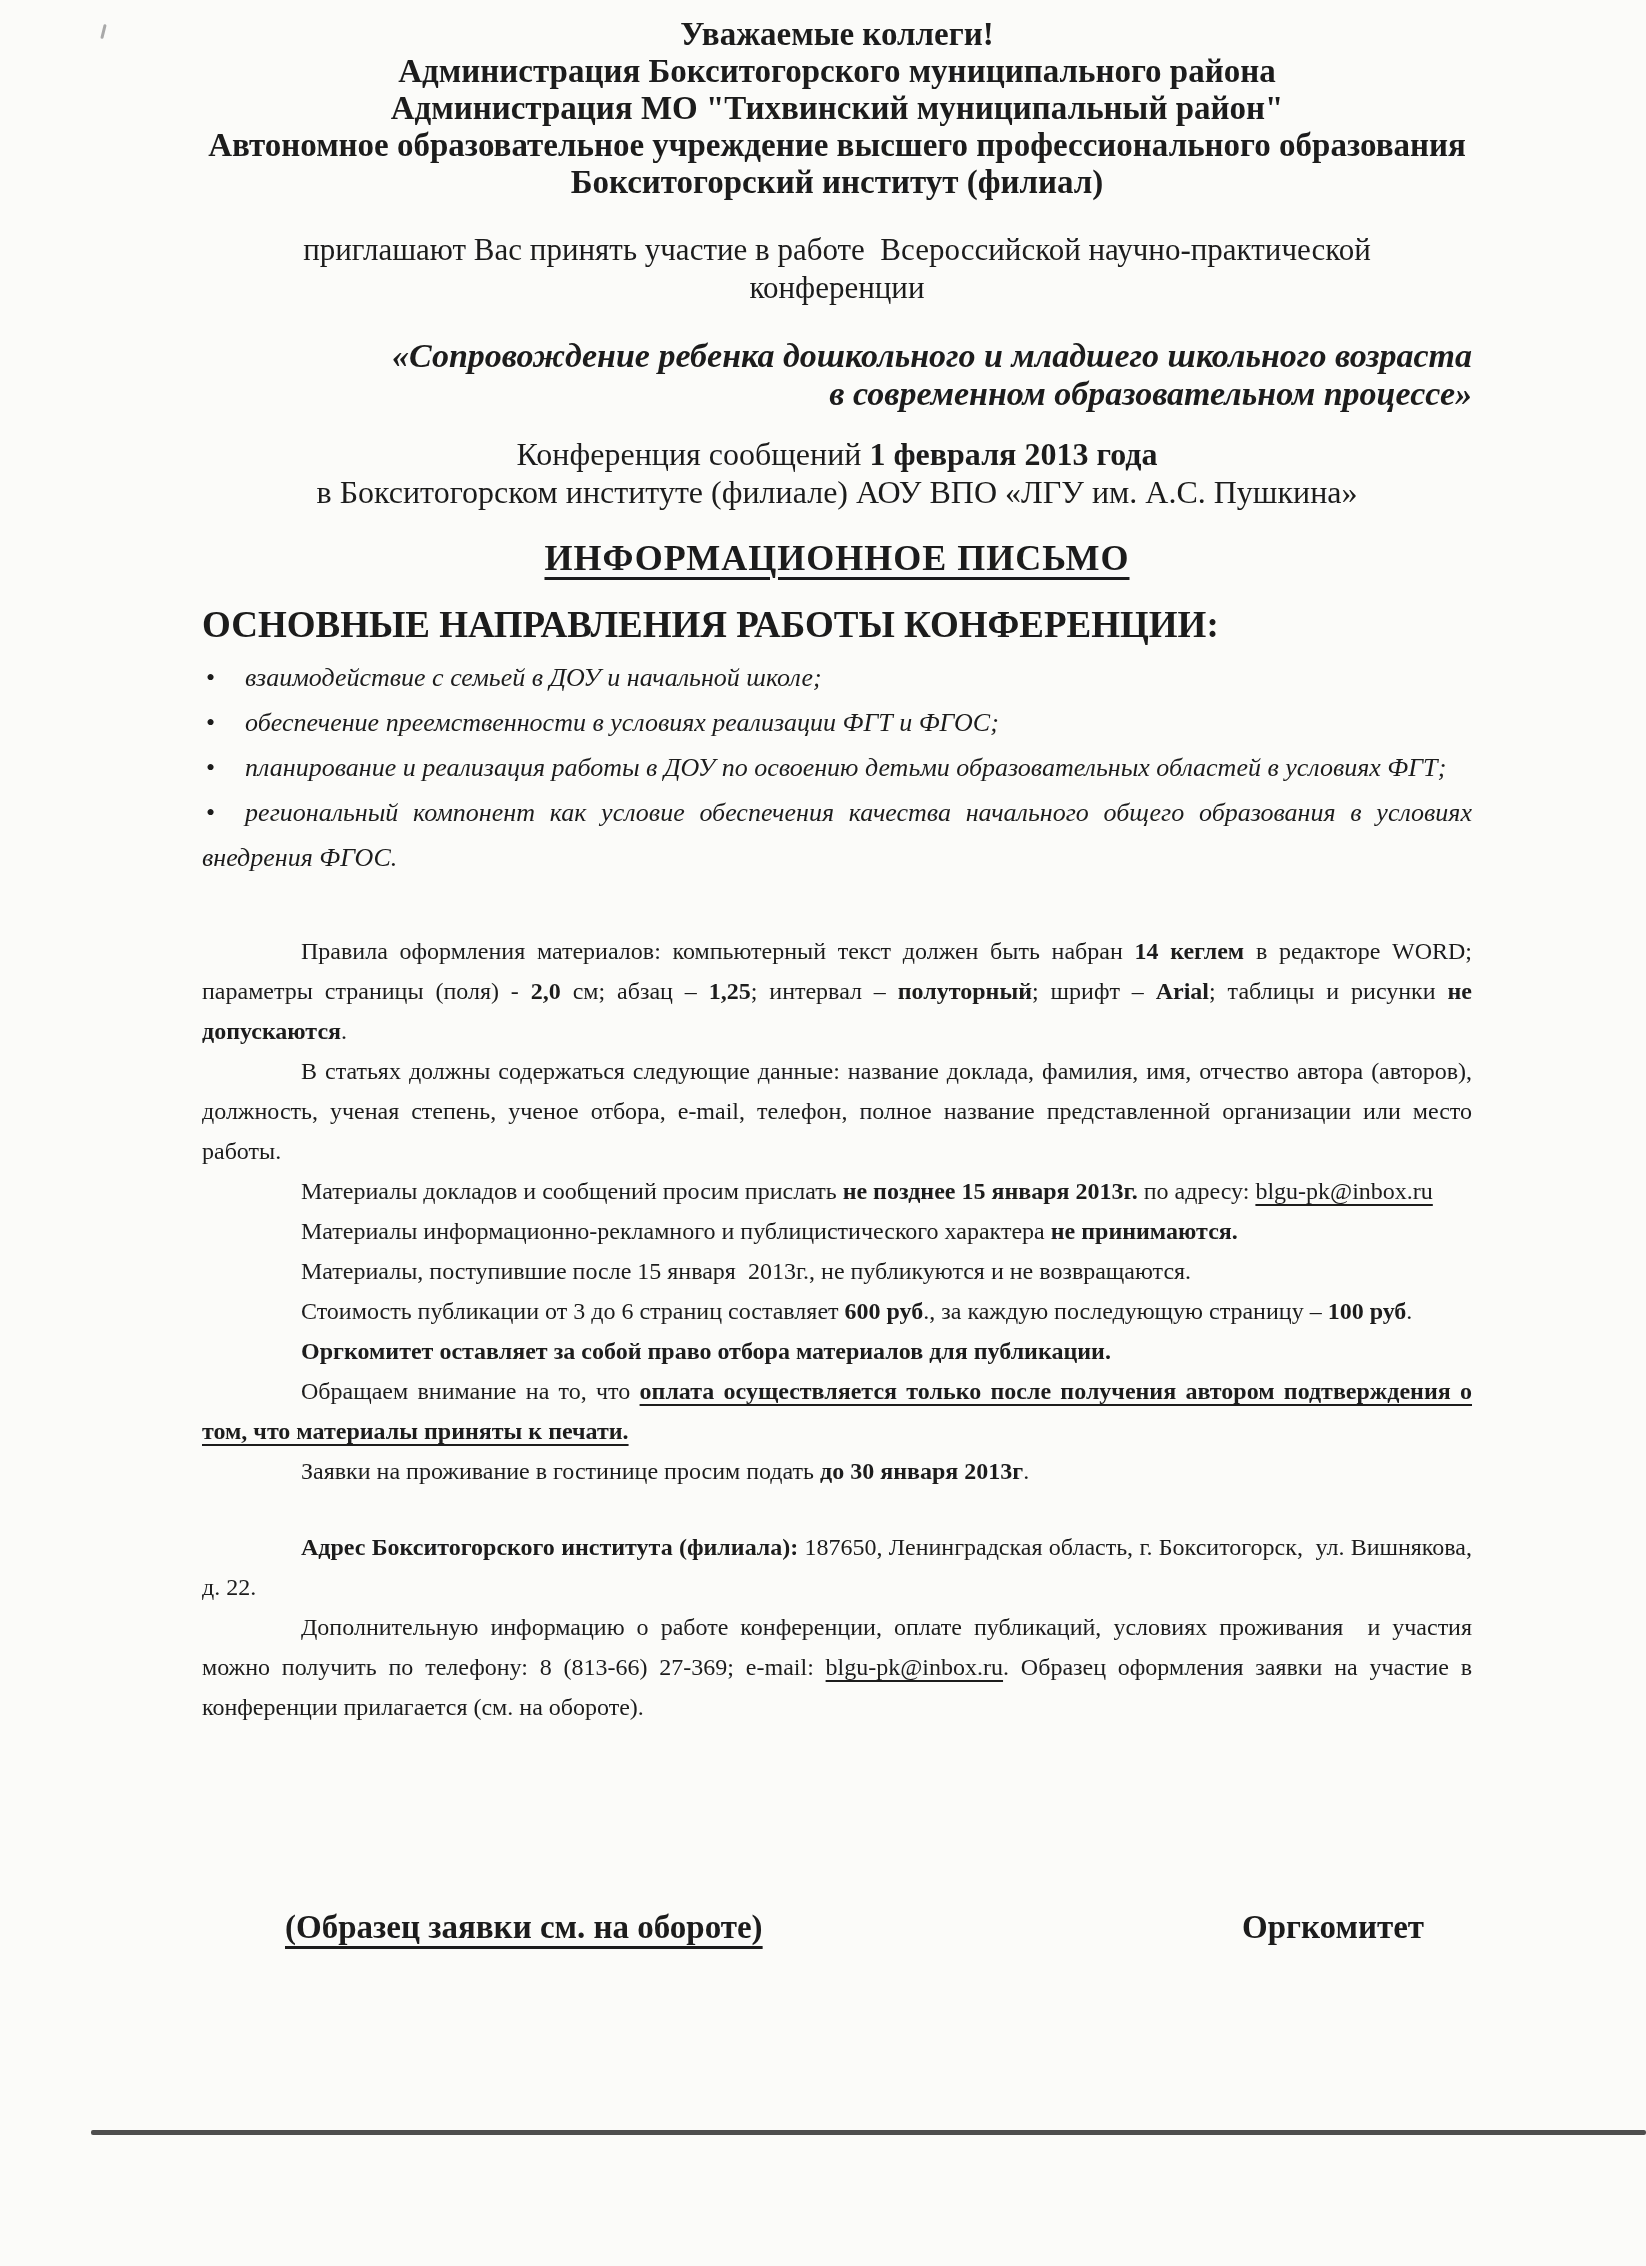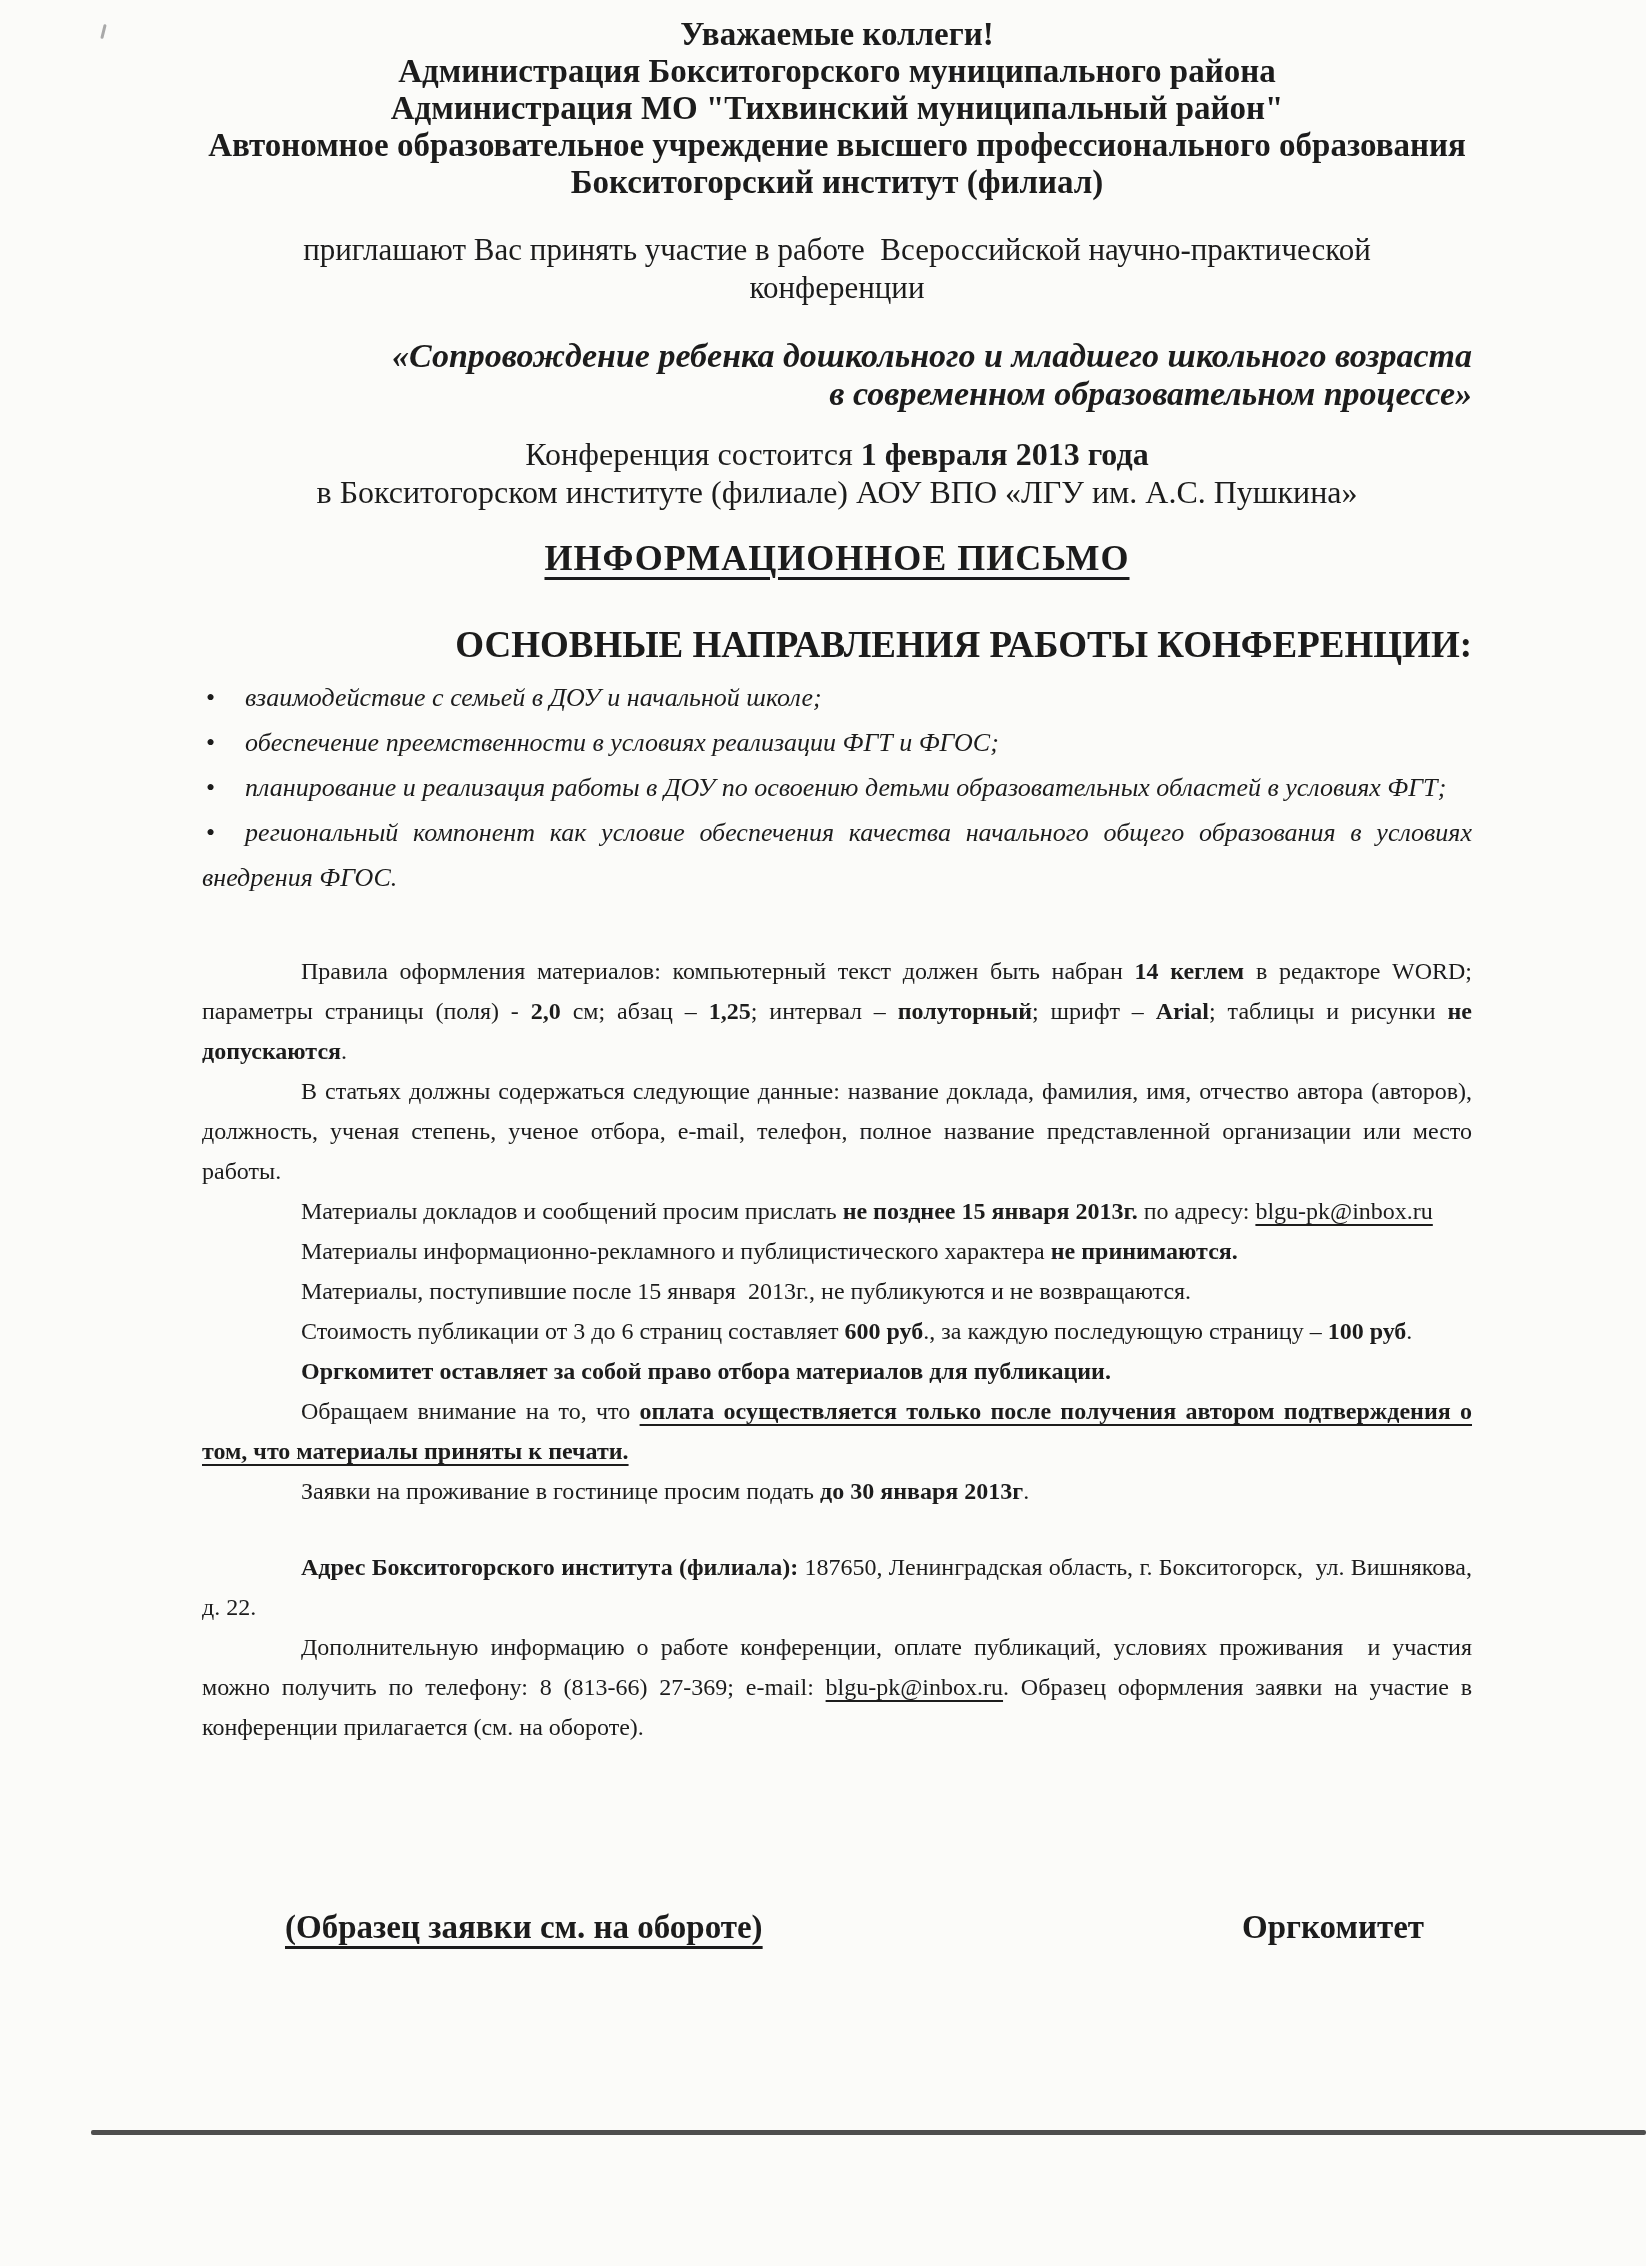--- a/index.html
+++ b/index.html
@@ -20,21 +20,21 @@
 
   .conf-title { margin-top:30px; text-align:right; font-weight:700; font-style:italic;
                 font-size:34px; line-height:38px; }
 
   .dateblock { margin-top:22px; text-align:center; font-size:32px; line-height:38px; }
 
   .info-heading { margin-top:26px; text-align:center; font-size:36px; font-weight:700;
                   line-height:42px; text-decoration:underline; text-underline-offset:7px;
                   text-decoration-thickness:3px; letter-spacing:1px; }
 
-  .dir-heading { margin-top:44px; font-size:37px; font-weight:700; line-height:44px;text-align:right; }
+  .dir-heading { margin-top:24px; font-size:37px; font-weight:700; line-height:44px; }
 
   .bullets { margin-top:8px; }
   .bullet  { font-size:26px; font-style:italic; line-height:45px; text-align:justify; }
   .bullet .blt { font-style:normal; padding:0 30px 0 4px; }
 
   .bodytext { margin-top:51px; }
   .para { font-size:24px; line-height:40px; text-align:justify; text-indent:99px; }
   .addr-gap { margin-top:36px; }
 
   .b { font-weight:700; }
@@ -70,21 +70,21 @@
       <div>приглашают Вас принять участие в работе&nbsp; Всероссийской научно-практической</div>
       <div>конференции</div>
     </div>
 
     <div class="conf-title">
       <div>«Сопровождение ребенка дошкольного и младшего школьного возраста</div>
       <div>в современном образовательном процессе»</div>
     </div>
 
     <div class="dateblock">
-      <div><span>Конференция состоится </span><span class="b">1 февраля 2013 года</span></div>
+      <div><span>Конференция сообщений </span><span class="b">1 февраля 2013 года</span></div>
       <div>в Бокситогорском институте (филиале) АОУ ВПО «ЛГУ им. А.С. Пушкина»</div>
     </div>
 
     <div class="info-heading">ИНФОРМАЦИОННОЕ ПИСЬМО</div>
 
     <div class="dir-heading">ОСНОВНЫЕ НАПРАВЛЕНИЯ РАБОТЫ КОНФЕРЕНЦИИ:</div>
 
     <div class="bullets">
       <div class="bullet"><span class="blt">•</span><span>взаимодействие с семьей в ДОУ и начальной школе;</span></div>
       <div class="bullet"><span class="blt">•</span><span>обеспечение преемственности в условиях реализации ФГТ и ФГОС;</span></div>

